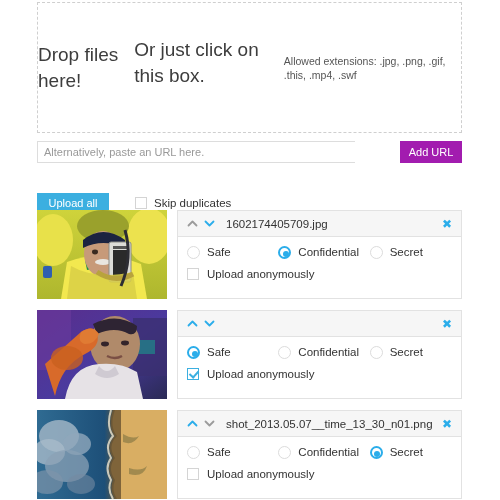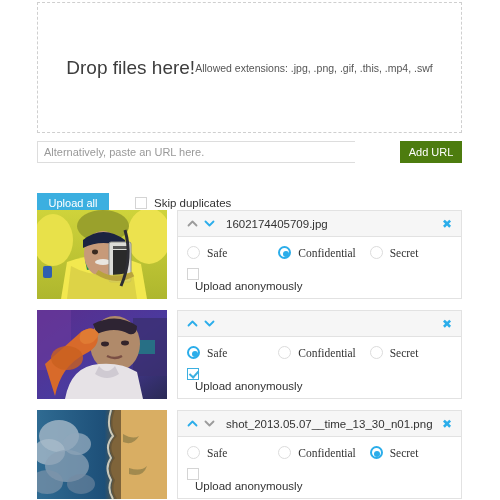--- a/index.html
+++ b/index.html
@@ -78,21 +78,21 @@
     outline: none;
   }
   .url-input::placeholder {
     color: #999999;
     opacity: 1;
   }
   .btn-addurl {
     width: 62px;
     height: 22px;
     box-sizing: border-box;
-    background: #4d7c0f;
+    background: #a21caf;
     border: none;
     color: #ffffff;
     font-family: "Liberation Sans", sans-serif;
     font-size: 11px;
     line-height: 22px;
     text-align: center;
     cursor: pointer;
     padding: 0;
   }
 
@@ -258,48 +258,47 @@
   .panel-body {
     padding: 9px 0 0 9px;
   }
   .radio-row {
     display: flex;
     align-items: center;
     margin-bottom: 9px;
   }
   .radio-opt {
     display: flex;
-    align-items: center;
+    align-items: flex-start;
     margin-right: 6px;
-    font-family: Liberation Serif, serif;
   }
   .radio-opt .rlabel {
     font-size: 11.5px;
     color: #333333;
     margin-left: 7px;
   }
   .opt-w { width: 89px; }
   .anon-row {
     display: flex;
-    align-items: flex-start;
-    flex-direction: column;
+    align-items: flex-end;
   }
   .anon-row .alabel {
     font-size: 11.5px;
     color: #333333;
     margin-left: 8px;
   }
 </style>
 </head>
 <body>
 
 <div class="page">
 
   <div class="dropzone">
     <div class="dz-line1">Drop files here!</div>
+    <div class="dz-line2">Or just click on this box.</div>
     <div class="dz-ext">Allowed extensions: .jpg, .png, .gif, .this, .mp4, .swf</div>
   </div>
 
   <div class="url-row">
     <input class="url-input" type="text" placeholder="Alternatively, paste an URL here." style="">
     <button class="btn-addurl">Add URL</button>
   </div>
 
   <div class="action-row">
     <button class="btn-upload-all">Upload all</button>

